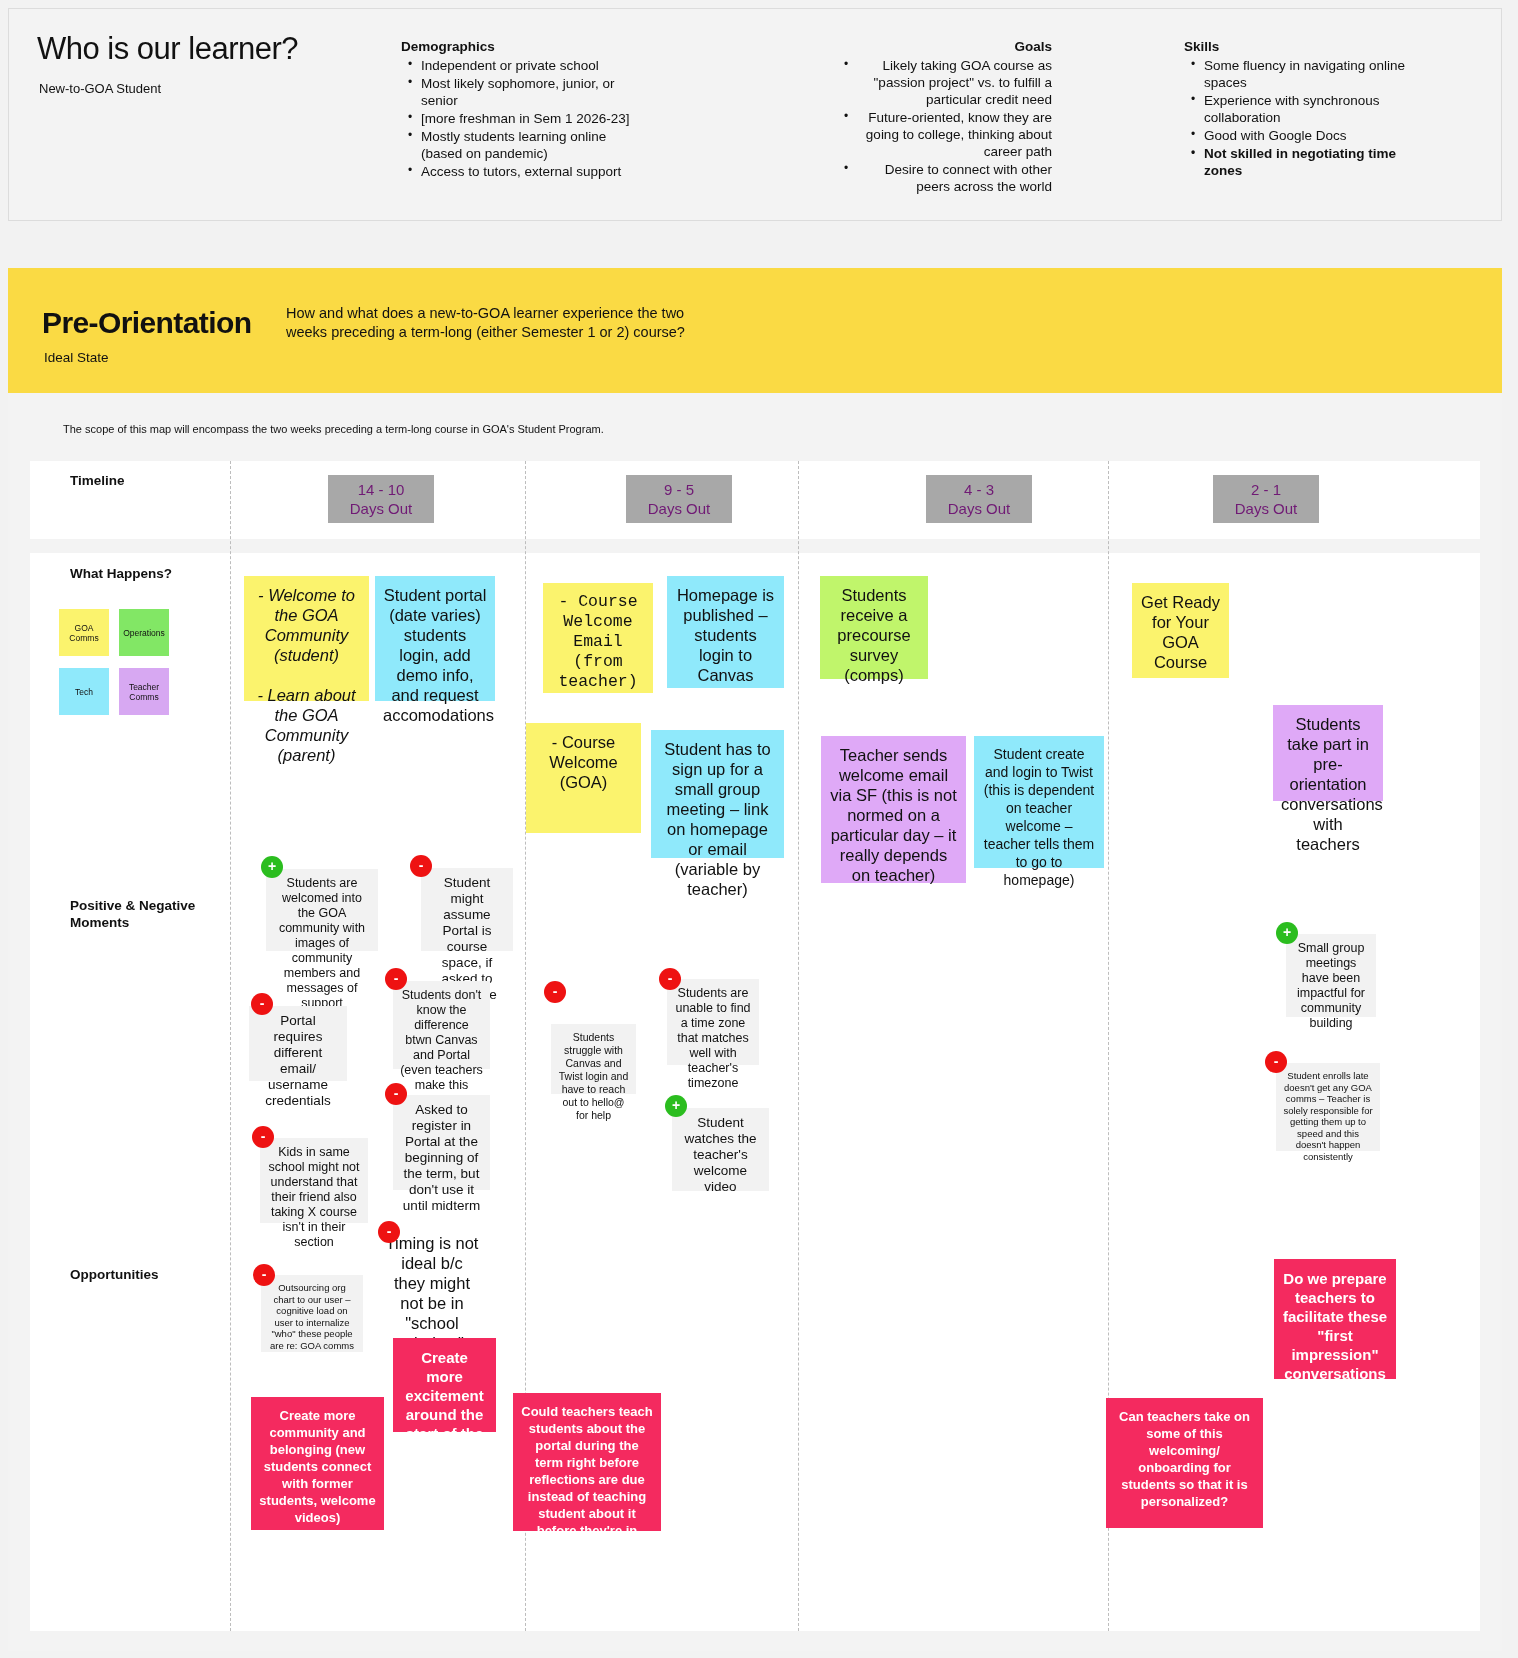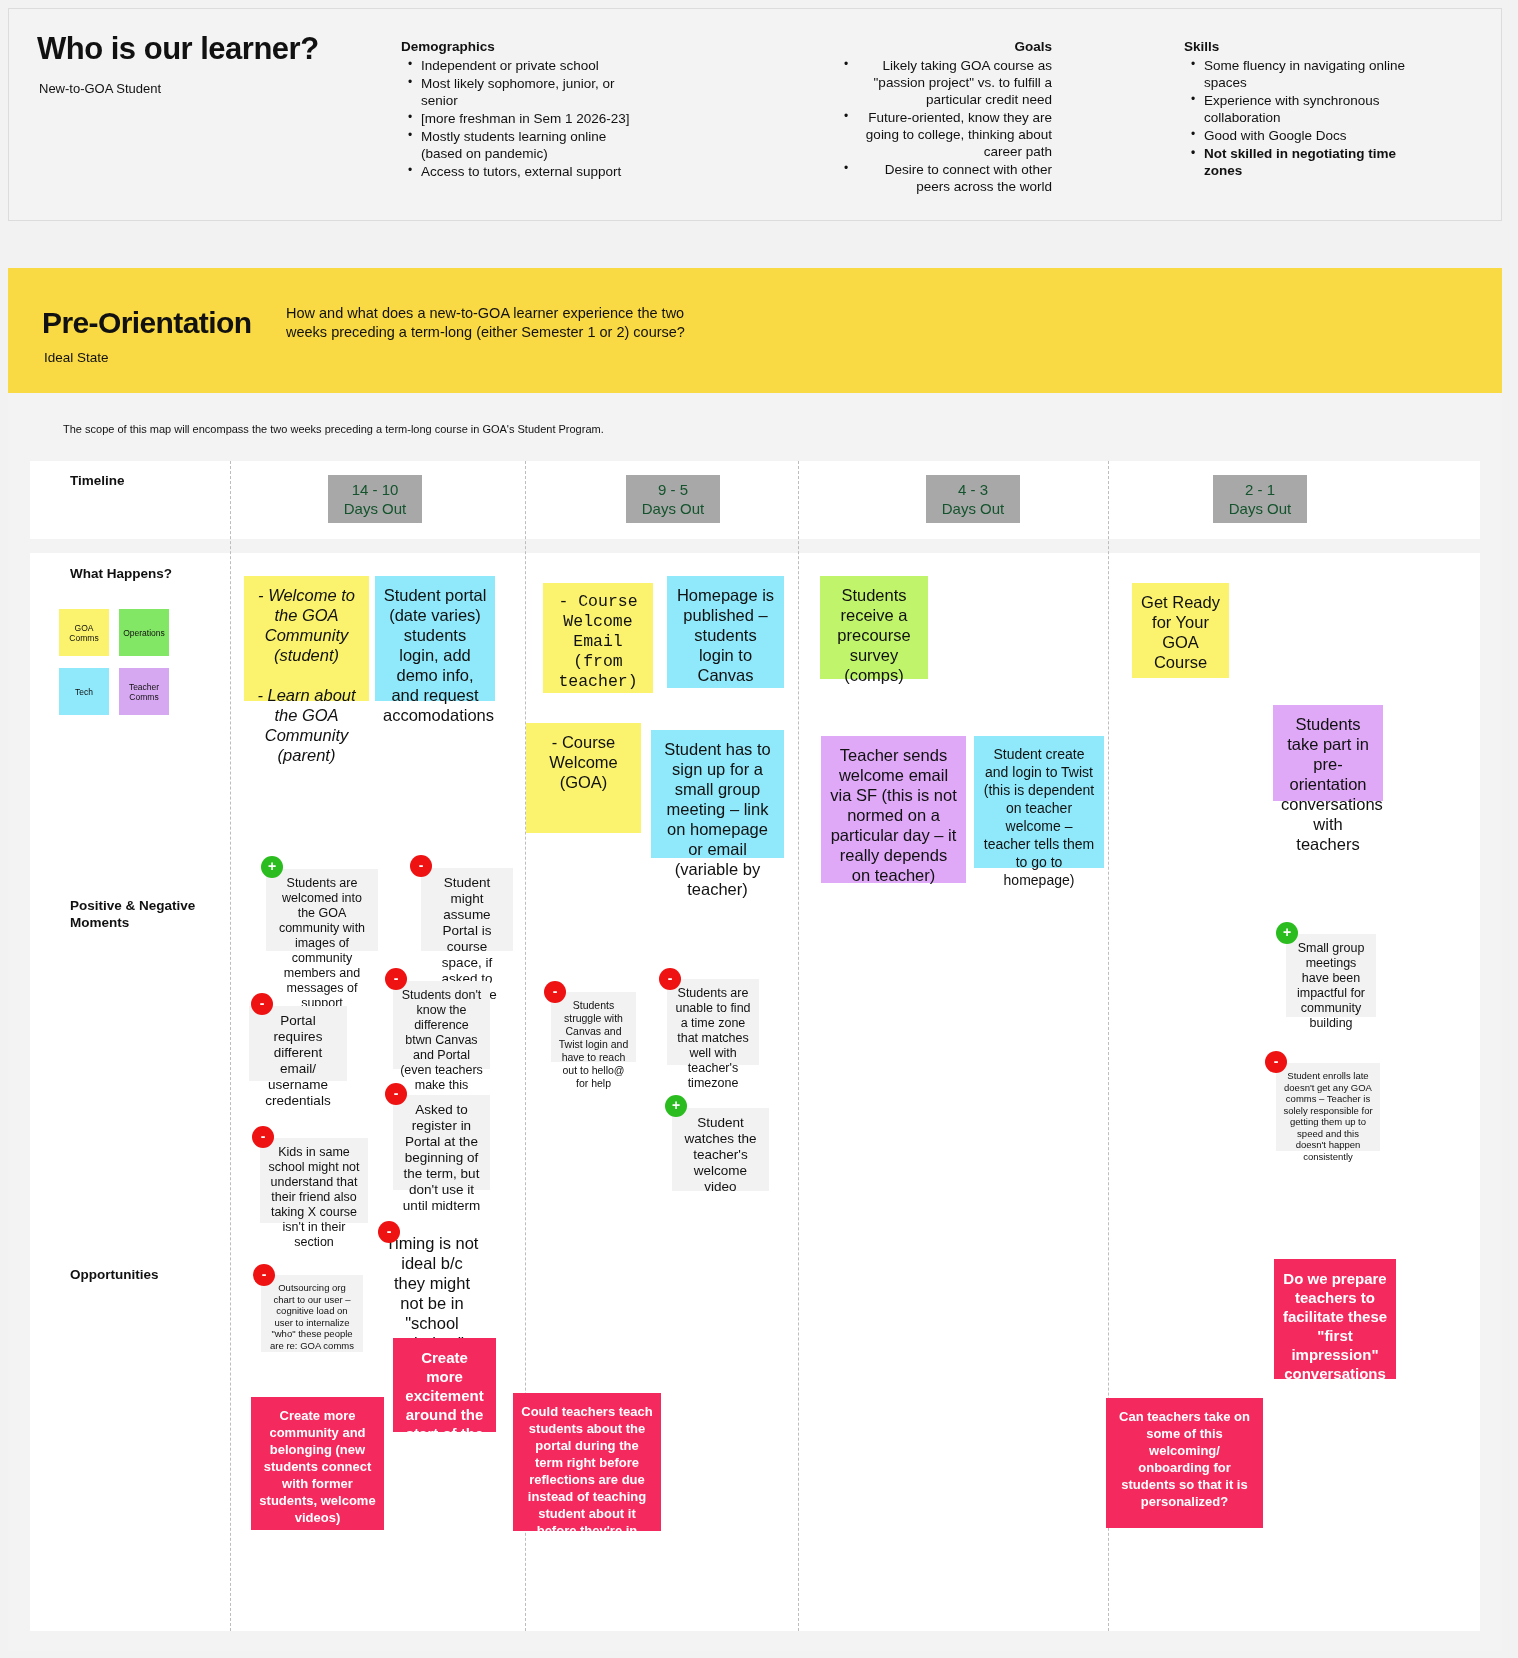--- a/index.html
+++ b/index.html
@@ -10,21 +10,21 @@
     color:#111;
     -webkit-font-smoothing:antialiased;
   }
   .page{position:relative;width:1518px;height:1658px;overflow:hidden;}
 
   
   .persona{
     position:absolute;left:8px;top:8px;width:1494px;height:213px;
     background:#f3f3f3;border:1px solid #dcdcdc;box-sizing:border-box;
   }
-  .persona-title{position:absolute;left:28px;top:22px;font-size:31px;font-weight:bold;letter-spacing:-0.5px;}
+  .persona-title{position:absolute;left:28px;top:22px;font-size:31px;font-weight:normal;letter-spacing:-0.5px;}
   .persona-sub{position:absolute;left:30px;top:72px;font-size:13px;}
   .col-head{font-size:13.5px;font-weight:bold;margin:0 0 3px 0;}
   .pcol{position:absolute;top:30px;}
   .pcol ul{margin:0;padding-left:20px;list-style:none;}
   .pcol li{font-size:13.5px;line-height:17px;margin-bottom:1px;position:relative;}
   .pcol li:before{content:"\2022";position:absolute;left:-13px;top:-1px;font-size:12px;}
   .pcol li.bold{font-weight:bold;}
   #demographics{left:392px;width:230px;}
   #goals{left:828px;width:215px;text-align:right;}
   #skills{left:1175px;width:240px;}
@@ -60,22 +60,22 @@
     position:absolute;width:50px;height:47px;display:flex;align-items:center;
     justify-content:center;text-align:center;font-size:8.5px;line-height:10px;
   }
   #sw0{left:0;top:0;background:#fbf36d;}
   #sw1{left:60px;top:0;background:#82e765;}
   #sw2{left:0;top:59px;background:#8fe9fb;}
   #sw3{left:60px;top:59px;background:#d7a8f2;}
 
   
   .chip{
-    position:absolute;background:#a8a8a8;color:#14532d;text-align:center;
-    font-size:15px;line-height:19px;padding:5px 13px;top:82px;
+    position:absolute;background:#a8a8a8;color:#701a75;text-align:center;
+    font-size:15px;line-height:19px;padding:5px 19px;top:82px;
   }
 
   
   .note{position:absolute;box-sizing:border-box;text-align:center;}
   .note.big{font-size:16.5px;line-height:20px;padding:9px 8px;}
   .note.yellow{background:#fbf36d;}
   .note.cyan{background:#8fe9fb;}
   .note.green{background:#c0f56b;}
   .note.purple{background:#dfa9f7;}
   .note.grey{background:#f2f2f2;font-size:11.5px;line-height:14px;padding:7px 7px;}
@@ -215,21 +215,21 @@
     <div class="badge minus" style="left:244px;top:733px;">-</div>
     <div class="note grey md" style="left:252px;top:745px;width:108px;height:85px;">Kids in same school might not understand that their friend also taking X course isn't in their section</div>
 
     <div class="badge minus" style="left:245px;top:871px;">-</div>
     <div class="note grey xs" style="left:253px;top:882px;width:102px;height:77px;">Outsourcing org chart to our user – cognitive load on user to internalize "who" these people are re: GOA comms</div>
 
     <div class="badge minus" style="left:370px;top:828px;">-</div>
     <div class="note plain" style="left:376px;top:840px;width:96px;height:90px;font-size:16.5px;line-height:20px;">Timing is not ideal b/c they might not be in "school mindset"</div>
 
     <div class="badge minus" style="left:536px;top:588px;">-</div>
-    <div class="note grey xs" style="left:543px;top:599px;width:85px;height:70px;font-size:10.5px;line-height:13px;">Students struggle with Canvas and Twist login and have to reach out to hello@ for help</div>
+    <div class="note grey xs" style="left:543px;top:631px;width:85px;height:70px;font-size:10.5px;line-height:13px;">Students struggle with Canvas and Twist login and have to reach out to hello@ for help</div>
 
     <div class="badge minus" style="left:651px;top:575px;">-</div>
     <div class="note grey md" style="left:659px;top:586px;width:92px;height:86px;">Students are unable to find a time zone that matches well with teacher's timezone</div>
 
     <div class="badge plus" style="left:657px;top:702px;">+</div>
     <div class="note grey lg" style="left:664px;top:715px;width:97px;height:83px;">Student watches the teacher's welcome video</div>
 
     <div class="badge plus" style="left:1268px;top:529px;">+</div>
     <div class="note grey md" style="left:1278px;top:541px;width:90px;height:83px;">Small group meetings have been impactful for community building</div>
 

